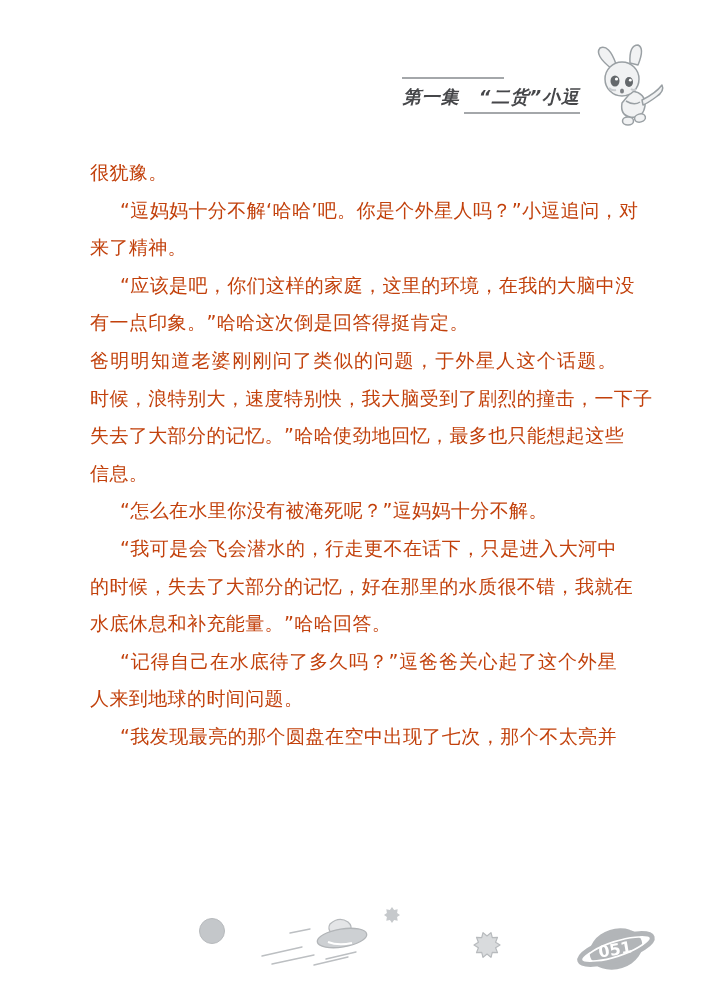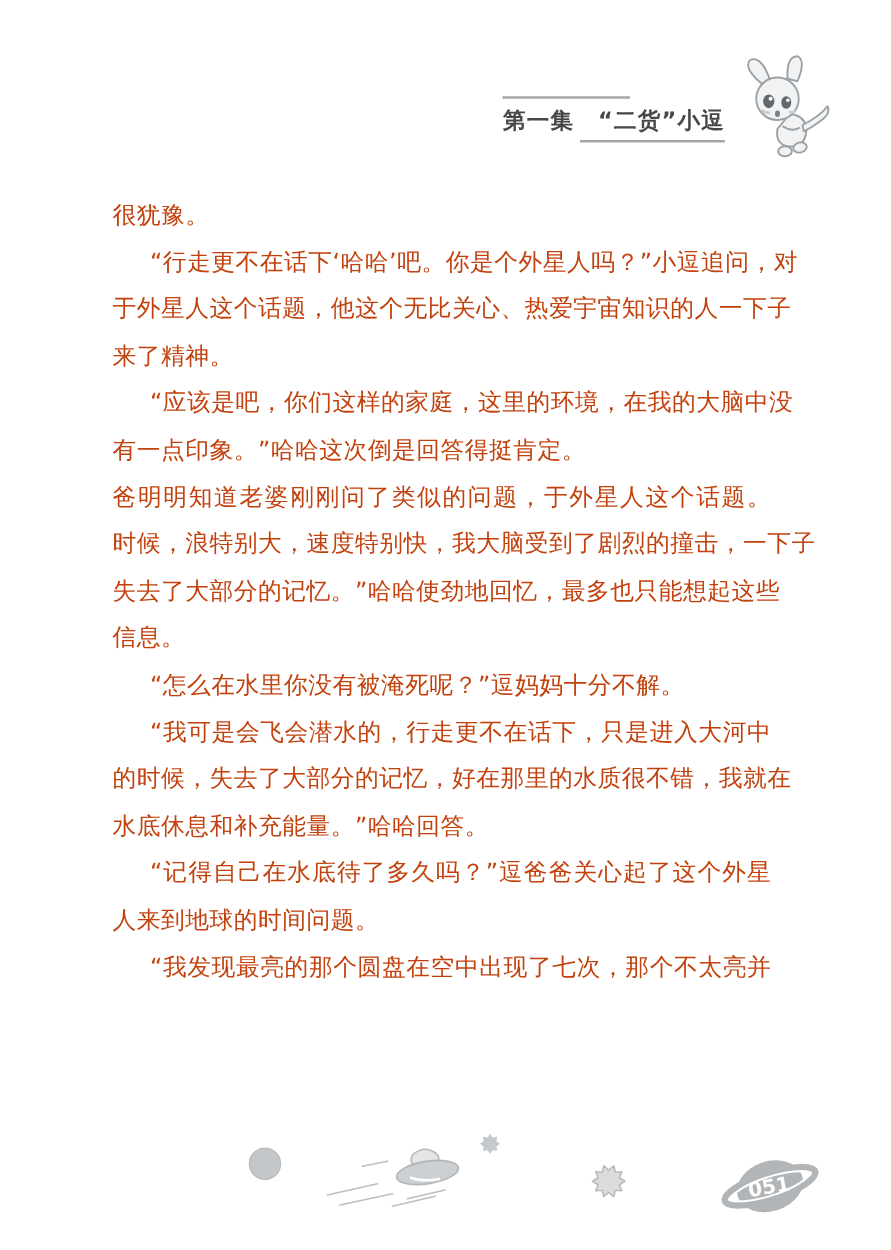--- a/index.html
+++ b/index.html
@@ -11,21 +11,21 @@
     font-family:"DejaVu Sans","Liberation Sans",sans-serif;
   }
   
   .rule{position:absolute;height:2px;background:#a4a7aa;}
   .rule-top{left:402px;top:77px;width:102px;}
   .rule-bottom{left:464px;top:112px;width:116px;}
   .chapter-title{
     position:absolute;left:380px;top:87px;width:200px;
     text-align:right;
     font-size:18px;font-weight:bold;color:#46474a;
-    letter-spacing:1px;line-height:20px;white-space:nowrap;
+    letter-spacing:1px;line-height:20px;white-space:nowrap;font-style:italic;
   }
   .rabbit{position:absolute;left:582px;top:43px;}
   
   .body-text{
     position:absolute;left:90px;top:154px;width:527px;
     font-size:19px;color:#c2410c;line-height:37.6px;
     letter-spacing:0.4px;
   }
   .line{white-space:nowrap;height:37.6px;}
   .line.fill{text-align:justify;text-align-last:justify;text-justify:inter-character;}
@@ -62,22 +62,21 @@
     <circle cx="34.5" cy="36" r="1.6" fill="#ffffff"></circle>
     <circle cx="48.3" cy="37.2" r="1.4" fill="#ffffff"></circle>
     <ellipse cx="40" cy="48" rx="2" ry="2.6" fill="#7d8084"></ellipse>
     <path d="M44 58 Q52 63 58 59" stroke="#9aa0a4" fill="none" stroke-width="1.5"></path>
     <path d="M27 45 Q30 48 34 47" stroke="#c9cccf" fill="none" stroke-width="2"></path>
     <path d="M49 46 Q52 48 54 46" stroke="#c9cccf" fill="none" stroke-width="2"></path>
   </svg>
 
   <div class="body-text">
       <div class="line">很犹豫。</div>
-      <div class="line indent fill">“行走更不在话下‘哈哈’吧。你是个外星人吗？”小逗追问，对</div>
-      <div class="line fill">于外星人这个话题，他这个无比关心、热爱宇宙知识的人一下子</div>
+      <div class="line indent fill">“逗妈妈十分不解‘哈哈’吧。你是个外星人吗？”小逗追问，对</div>
       <div class="line">来了精神。</div>
       <div class="line indent fill">“应该是吧，你们这样的家庭，这里的环境，在我的大脑中没</div>
       <div class="line">有一点印象。”哈哈这次倒是回答得挺肯定。</div>
       <div class="line fill">爸明明知道老婆刚刚问了类似的问题，于外星人这个话题。</div>
       <div class="line fill">时候，浪特别大，速度特别快，我大脑受到了剧烈的撞击，一下子</div>
       <div class="line fill">失去了大部分的记忆。”哈哈使劲地回忆，最多也只能想起这些</div>
       <div class="line">信息。</div>
       <div class="line indent">“怎么在水里你没有被淹死呢？”逗妈妈十分不解。</div>
       <div class="line indent fill">“我可是会飞会潜水的，行走更不在话下，只是进入大河中</div>
       <div class="line fill">的时候，失去了大部分的记忆，好在那里的水质很不错，我就在</div>

